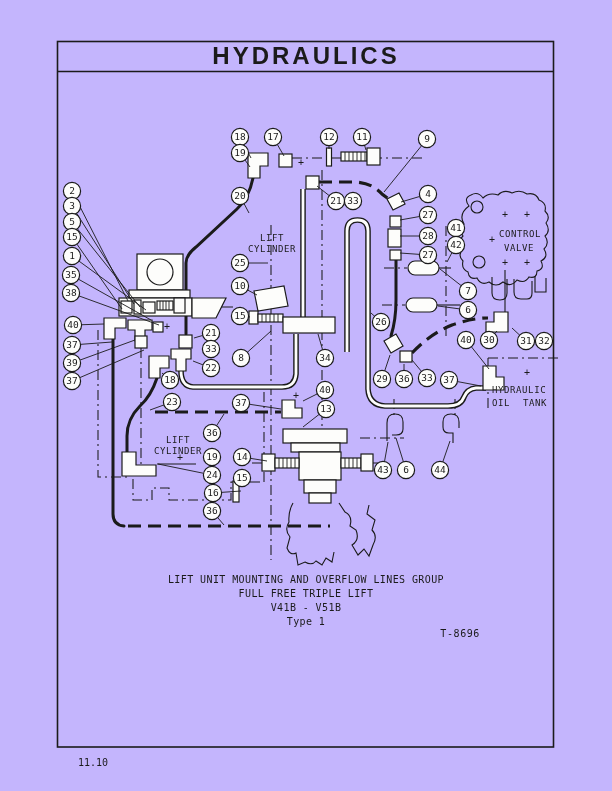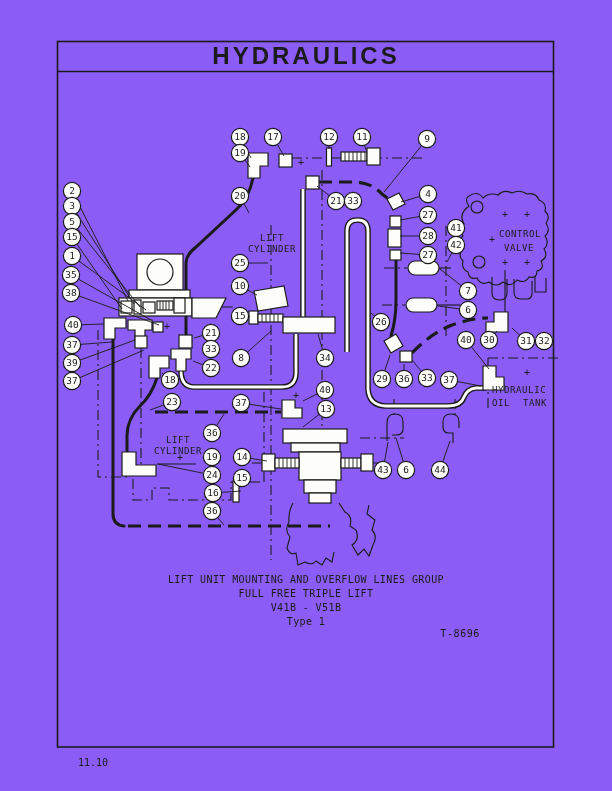--- a/index.html
+++ b/index.html
@@ -1,16 +1,16 @@
 <!DOCTYPE html>
 <html><head>
 <meta charset="utf-8">
 <style>
   html,body{margin:0;padding:0;background:#e8e8e6;}
-  .page{position:relative;width:612px;height:791px;background:#8b5cf6;margin:0 auto;
+  .page{position:relative;width:612px;height:791px;background:#c4b5fd;margin:0 auto;
         font-family:"DejaVu Sans Mono",monospace;}
   svg{position:absolute;left:0;top:0;}
   svg text{font-family:"DejaVu Sans Mono",monospace;fill:#1b1b1b;}
   .header-title{font-family:"Liberation Sans",sans-serif;font-weight:bold;font-size:24px;letter-spacing:3px;}
   .caption{font-size:10px;letter-spacing:0.4px;}
   .figref{font-size:10px;letter-spacing:0.6px;}
   .pagenum{font-size:10px;}
   .callout-num{font-size:9.5px;}
   .dlabel{font-size:9px;letter-spacing:0.6px;}
   .plus{font-size:10px;}

